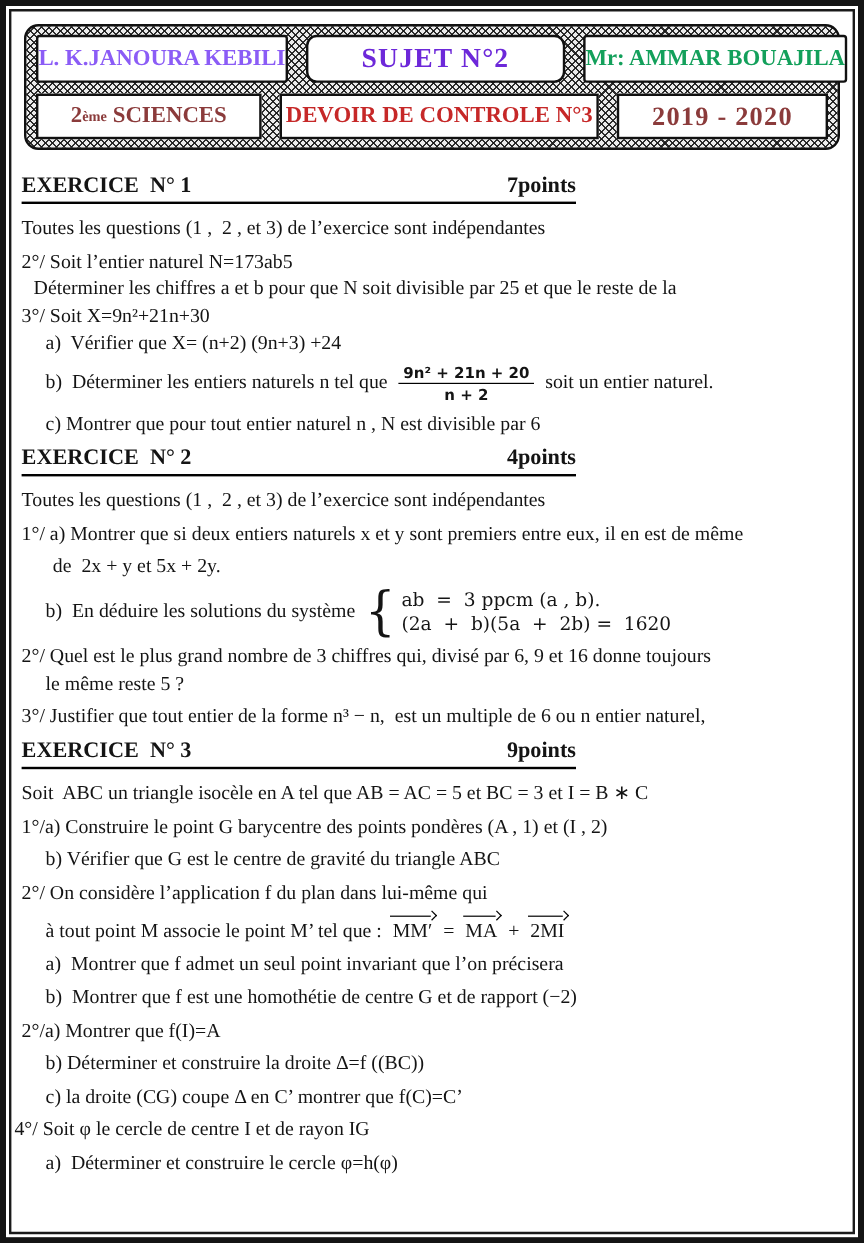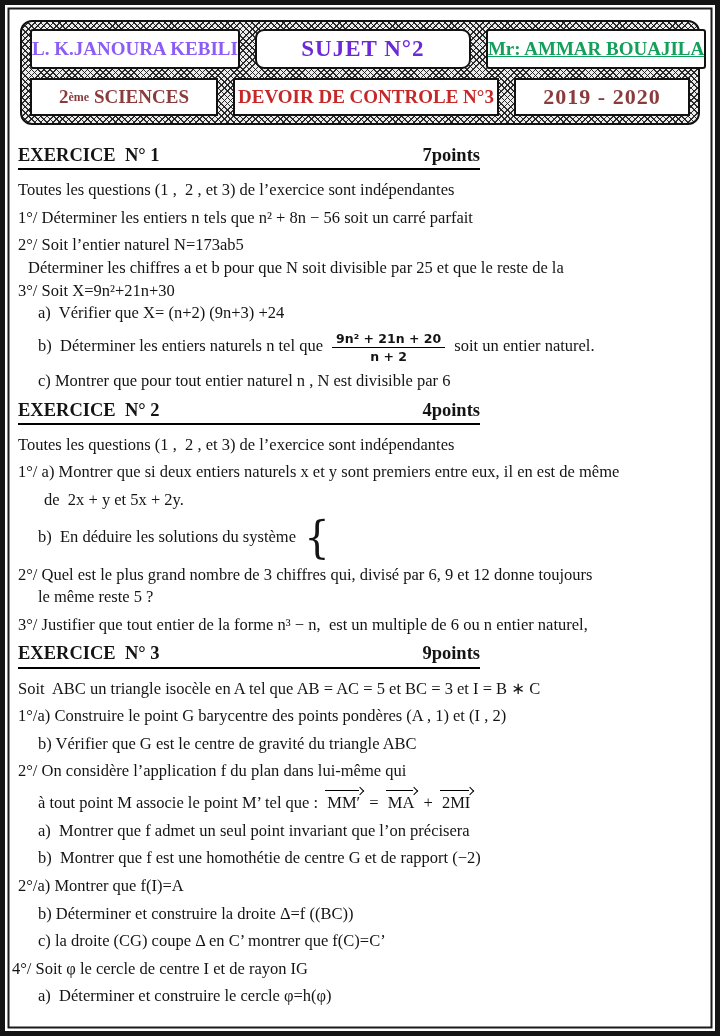--- a/index.html
+++ b/index.html
@@ -31,21 +31,21 @@
   .header-row { display:flex; gap:15px; }
   .header-row.first { margin-bottom:9px; }
   .cell {
     background:#fff; border:2px solid #111;
     display:flex; align-items:center; justify-content:center;
     font-weight:bold; height:40px; box-sizing:border-box;
     white-space:nowrap;
   }
   .cell.school  { flex:0 0 206px; color:#8b5cf6; font-size:19px; border-radius:3px; }
   .cell.subject { flex:0 0 216px; color:#6d28d9; font-size:23px; border-radius:9px; letter-spacing:1px; }
-  .cell.teacher { flex:1;         color:#13A05B; font-size:19px; border-radius:3px;text-decoration:underline; }
+  .cell.teacher { flex:1;         color:#13A05B; font-size:19px; border-radius:3px; }
   .cell.grade   { flex:0 0 188px; color:#8B3B3B; font-size:19px; height:38px; }
   .cell.exam    { flex:0 0 266px; color:#C62828; font-size:19px; height:38px; }
   .cell.year    { flex:1;         color:#8B3B3B; font-size:22px; height:38px; letter-spacing:1px; }
   .cell sup { font-size:12px; font-weight:bold; }
 
   
   .doc-body { flex:1; padding:12px 6px 0 13px; font-size:16.5px; line-height:1.25; }
   .ln { margin:0 0 7px 0; }
   .ln.tight { margin-bottom:2px; }
   .ind1 { margin-left:10px; }
@@ -119,21 +119,20 @@
     </div>
   </div>
 
   <div class="doc-body">
 
     <div class="ex-heading">
       <span>EXERCICE&nbsp; N° 1</span>
       <span>7points</span>
     </div>
     <p class="ln">Toutes les questions (1 ,&nbsp; 2 , et 3) de l’exercice sont indépendantes</p>
-    <p class="ln">1°/ Déterminer les entiers n tels que n² + 8n − 56 soit un carré parfait</p>
     <p class="ln tight">2°/ Soit l’entier naturel N=173ab5</p>
     <p class="ln tight ind1">Déterminer les chiffres a et b pour que N soit divisible par 25 et que le reste de la</p>
     <p class="ln tight">3°/ Soit X=9n²+21n+30</p>
     <p class="ln ind2">a)&nbsp; Vérifier que X= (n+2) (9n+3) +24</p>
     <p class="ln ind2">
       <span>b)&nbsp; Déterminer les entiers naturels n tel que</span>
       <span class="frac">
           <span class="num">9n² + 21n + 20</span>
           <span class="den">n + 2</span>
         </span>
@@ -145,23 +144,27 @@
       <span>EXERCICE&nbsp; N° 2</span>
       <span>4points</span>
     </div>
     <p class="ln">Toutes les questions (1 ,&nbsp; 2 , et 3) de l’exercice sont indépendantes</p>
     <p class="ln">1°/ a) Montrer que si deux entiers naturels x et y sont premiers entre eux, il en est de même</p>
     <p class="ln ind3">de&nbsp; 2x + y et 5x + 2y.</p>
     <p class="ln ind2">
       <span>b)&nbsp; En déduire les solutions du système</span>
       <span class="sys">
         <span class="brace">{</span>
+        <span class="rows">
+          <span class="mathy">ab&nbsp; =&nbsp; 3 ppcm (a , b).</span>
+          <span class="mathy">(2a&nbsp; +&nbsp; b)(5a&nbsp; +&nbsp; 2b) =&nbsp; 1620</span>
+        </span>
       </span>
     </p>
-    <p class="ln tight">2°/ Quel est le plus grand nombre de 3 chiffres qui, divisé par 6, 9 et 12 donne toujours</p>
+    <p class="ln tight">2°/ Quel est le plus grand nombre de 3 chiffres qui, divisé par 6, 9 et 16 donne toujours</p>
     <p class="ln ind2">le même reste 5 ?</p>
     <p class="ln">3°/ Justifier que tout entier de la forme n³ − n,&nbsp; est un multiple de 6 ou n entier naturel,</p>
 
     <div class="ex-heading">
       <span>EXERCICE&nbsp; N° 3</span>
       <span>9points</span>
     </div>
     <p class="ln">Soit&nbsp; ABC un triangle isocèle en A tel que AB = AC = 5 et BC = 3 et I = B ∗ C</p>
     <p class="ln">1°/a) Construire le point G barycentre des points pondères (A , 1) et (I , 2)</p>
     <p class="ln ind2">b) Vérifier que G est le centre de gravité du triangle ABC</p>

